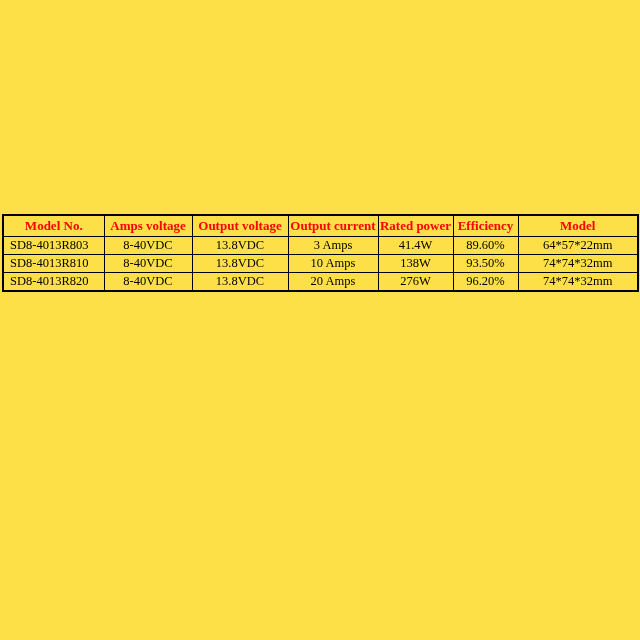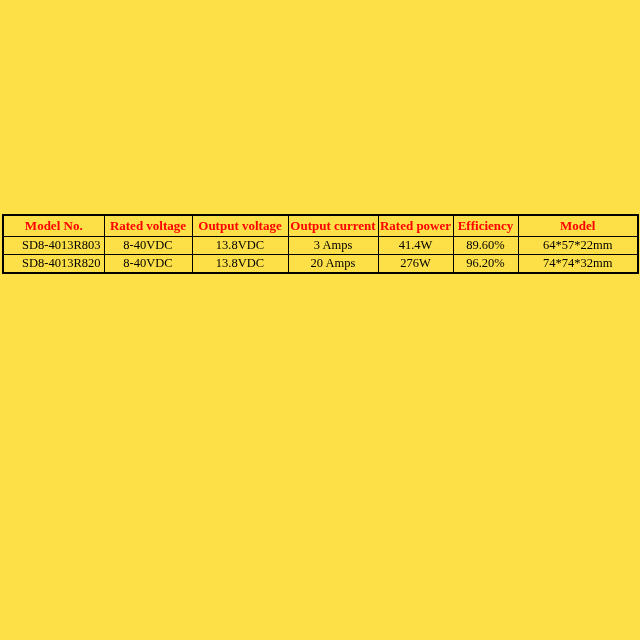--- a/index.html
+++ b/index.html
@@ -34,59 +34,68 @@
     color:var(--header-color,#ff0000);
   }
   .spec td {
     height:17px;
     font-size:12.5px;
     text-align:center;
     color:var(--body-color,#000000);
   }
   .spec td.col-model {
     text-align:left;
-    padding-left:18px;
+    padding-left:6px;
   }
 </style>
 </head>
 <body style="background: rgb(255, 255, 255);">
 
 <div class="screen">
   <table class="spec">
     <colgroup>
       <col style="width:101px">
         <col style="width:88px">
         <col style="width:96px">
       <col style="width:90px">
         <col style="width:75px">
         <col style="width:65px">
       <col style="width:120px">
     </colgroup>
     <thead>
       <tr>
         <th>Model No.</th>
-        <th>Rated voltage</th>
+        <th>Amps voltage</th>
         <th>Output voltage</th>
         <th>Output current</th>
         <th>Rated power</th>
         <th>Efficiency</th>
         <th>Model</th>
       </tr>
     </thead>
     <tbody>
       <tr>
         <td class="col-model">SD8-4013R803</td>
         <td>8-40VDC</td>
         <td>13.8VDC</td>
         <td>3 Amps</td>
         <td>41.4W</td>
         <td>89.60%</td>
         <td>64*57*22mm</td>
       </tr>
       <tr>
+        <td class="col-model">SD8-4013R810</td>
+        <td>8-40VDC</td>
+        <td>13.8VDC</td>
+        <td>10 Amps</td>
+        <td>138W</td>
+        <td>93.50%</td>
+        <td>74*74*32mm</td>
+      </tr>
+      <tr>
         <td class="col-model">SD8-4013R820</td>
         <td>8-40VDC</td>
         <td>13.8VDC</td>
         <td>20 Amps</td>
         <td>276W</td>
         <td>96.20%</td>
         <td>74*74*32mm</td>
       </tr>
     </tbody>
   </table>

